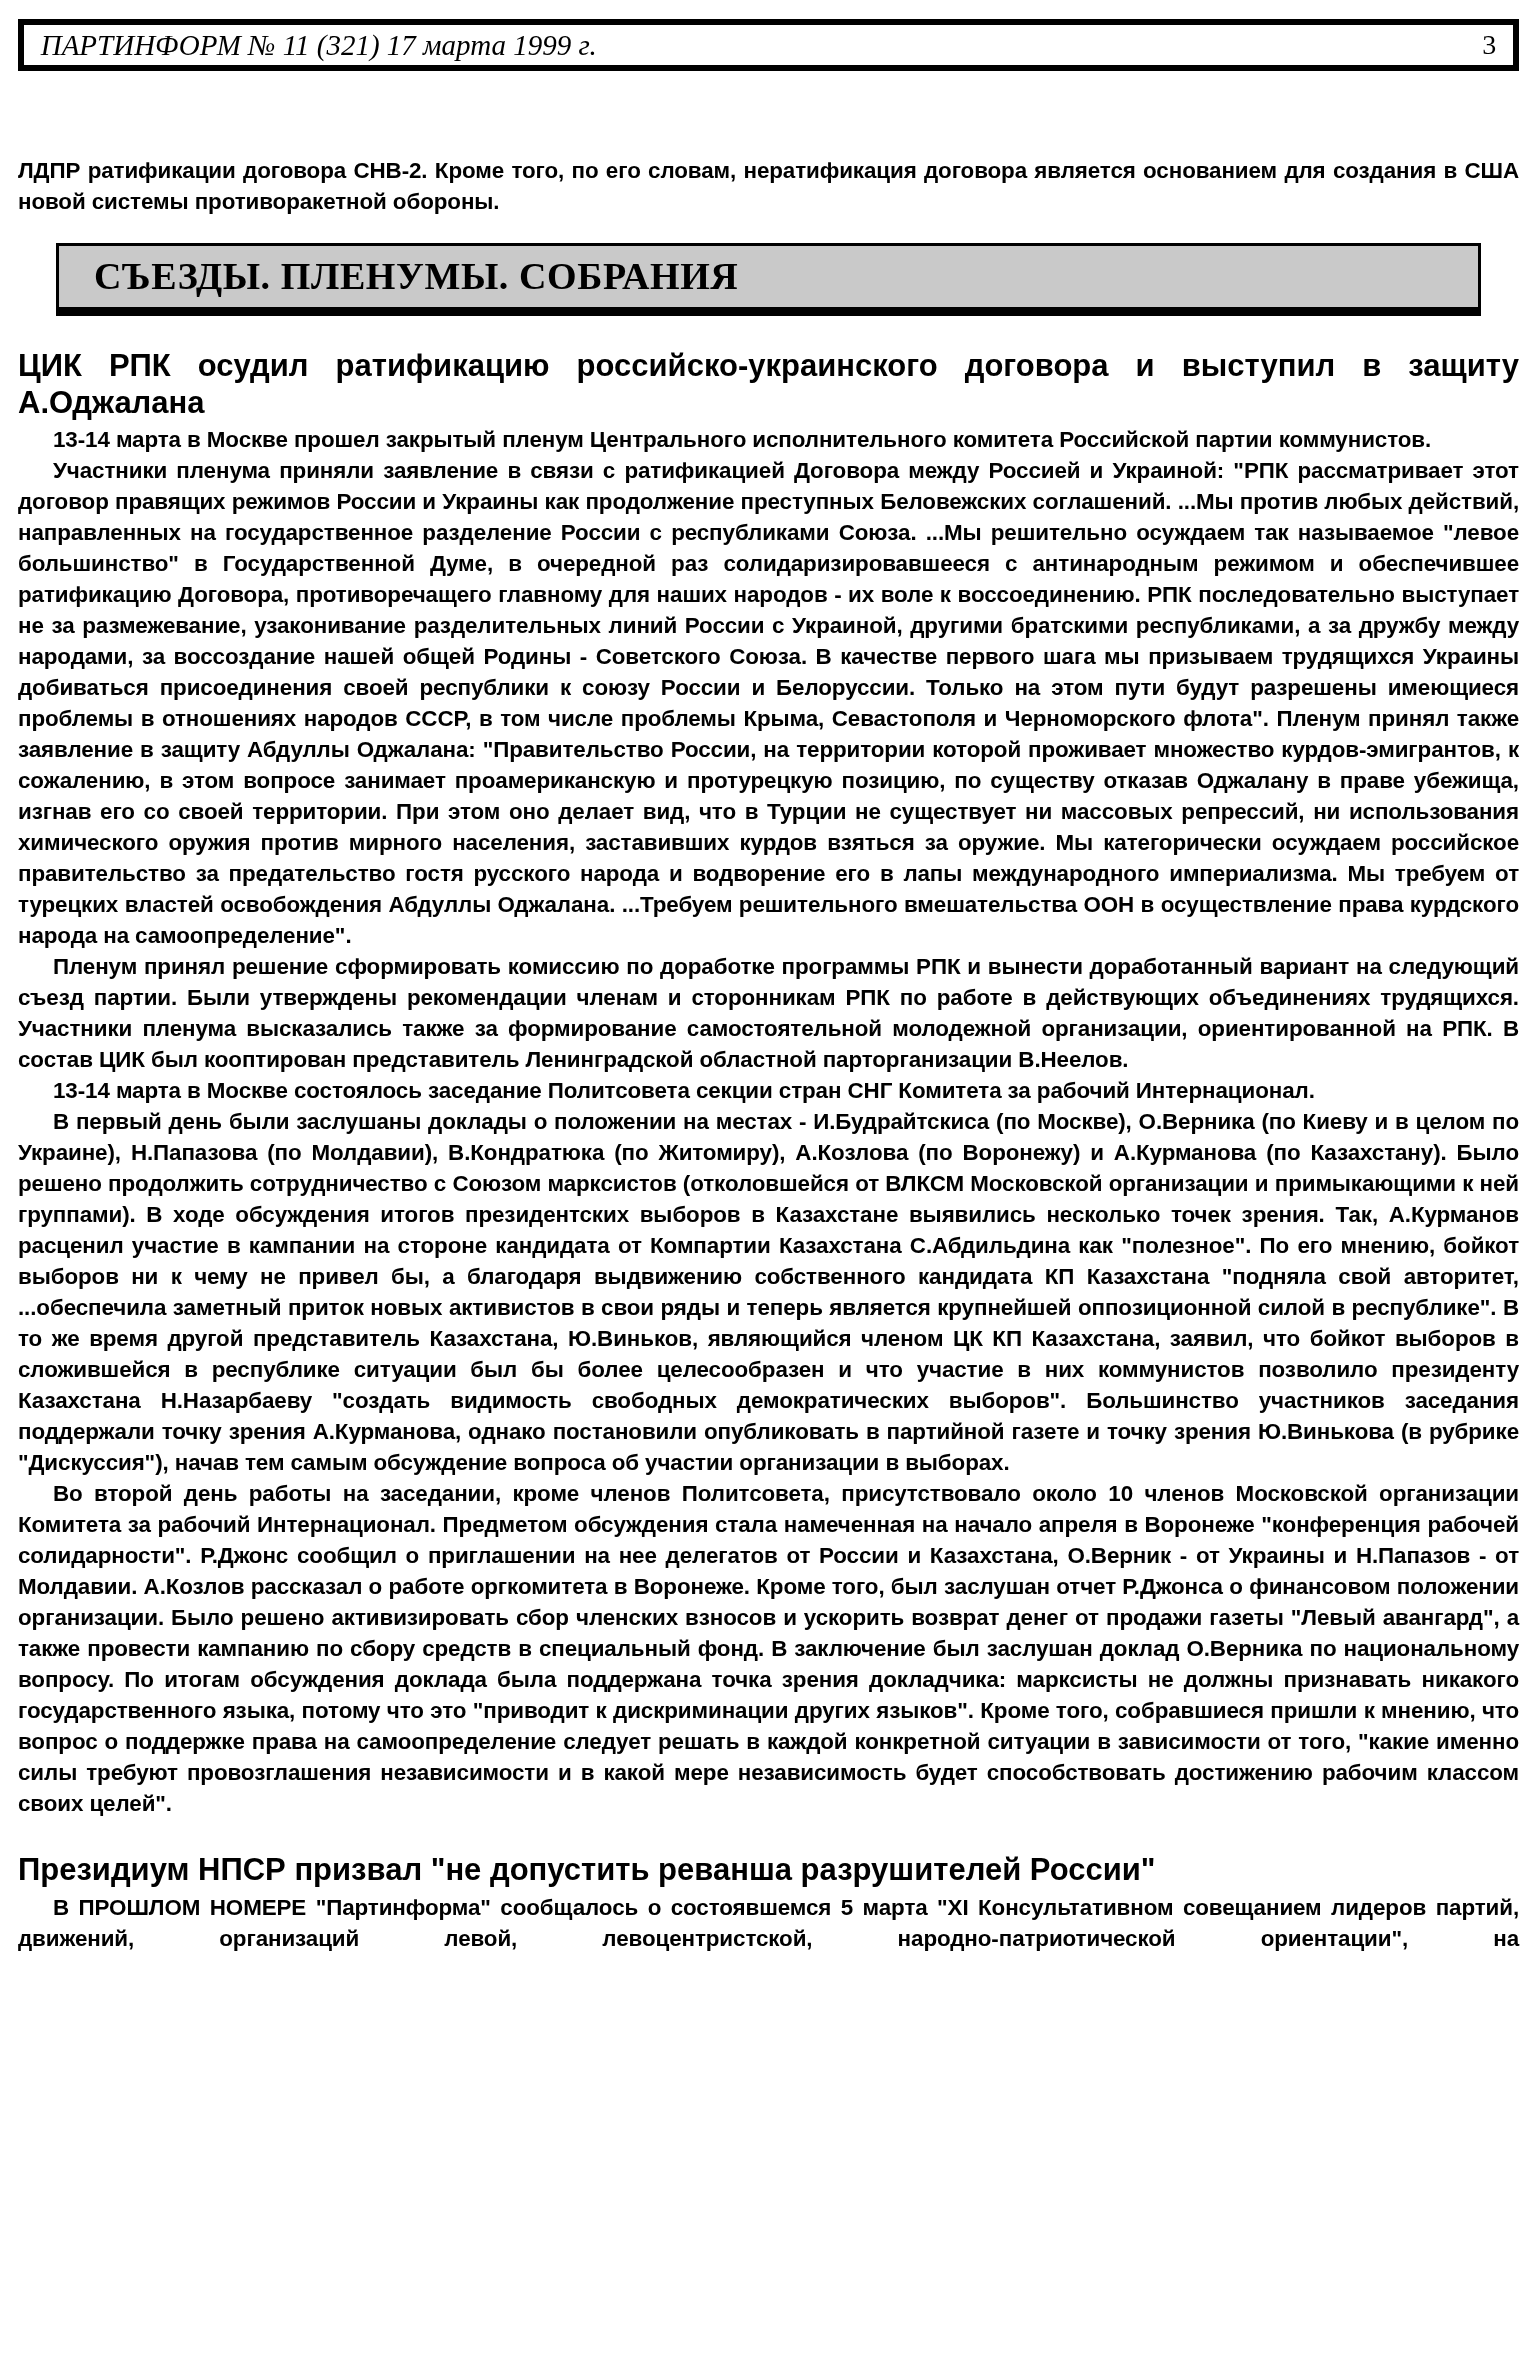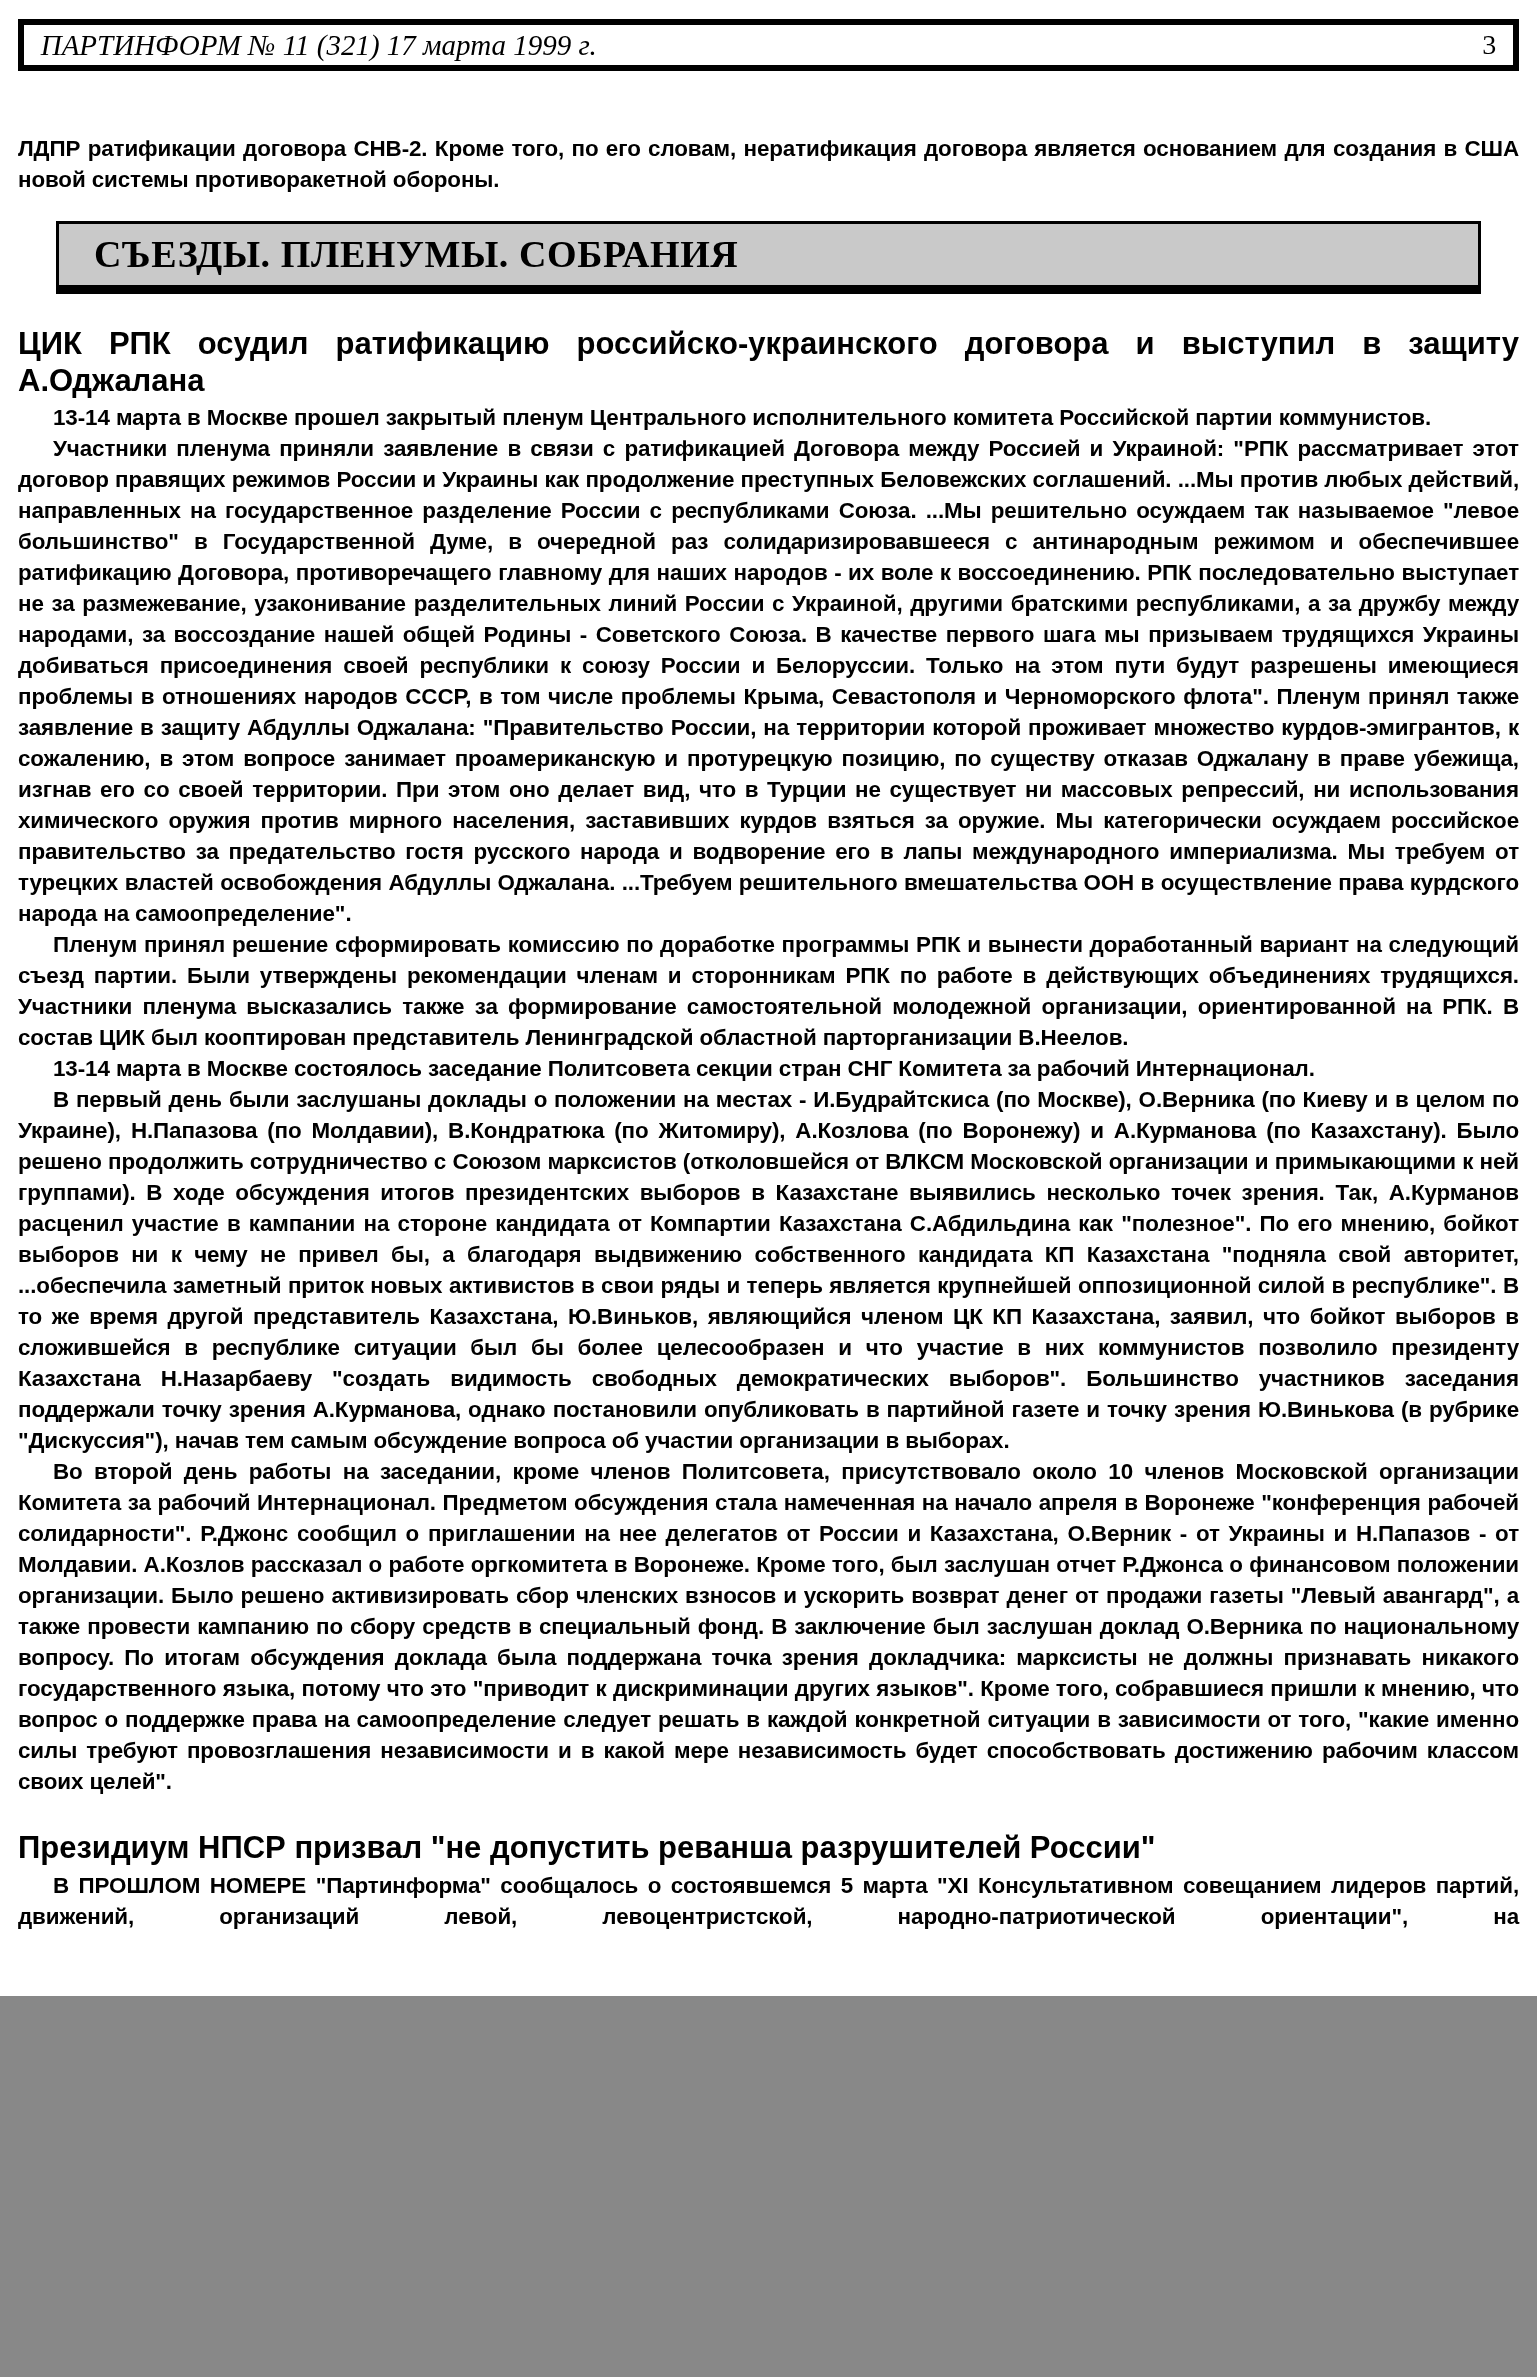--- a/index.html
+++ b/index.html
@@ -1,18 +1,18 @@
 <!DOCTYPE html>
 <html lang="ru" style="font-size:10.2px"><head>
 <meta charset="utf-8">
 <style>
   html,body{margin:0;padding:0;background:#888;}
   .page{
     position:relative;
-    width:1537px;height:1996px;
+    width:1537px;height:2377px;
     margin:0 auto;
     background:#ffffff;
     box-sizing:border-box;
     padding:0 18px;
     overflow:hidden;
     font-family:"Liberation Sans",sans-serif;
     color:#000;
   }
   
   .masthead{
@@ -40,21 +40,21 @@
     margin:0;
     font-size:22.4px;
     line-height:31px;
     font-weight:700;
     text-align:justify;
     text-indent:35px;
     letter-spacing:-0.1px;
   }
   .no-indent{text-indent:0;}
   .continues{text-align-last:justify;}
-  .intro{margin-top:62px;}
+  .intro{margin-top:84px;}
   
   .band{
     margin:26px 38px 0 38px;
     background:#c9c9c9;
     border-style:solid;
     border-color:#000;
     border-width:3.8px 3.8px 9px 3.8px;
     padding:8.3px 13px 8.3px 35px;
   }
   .band-label{

